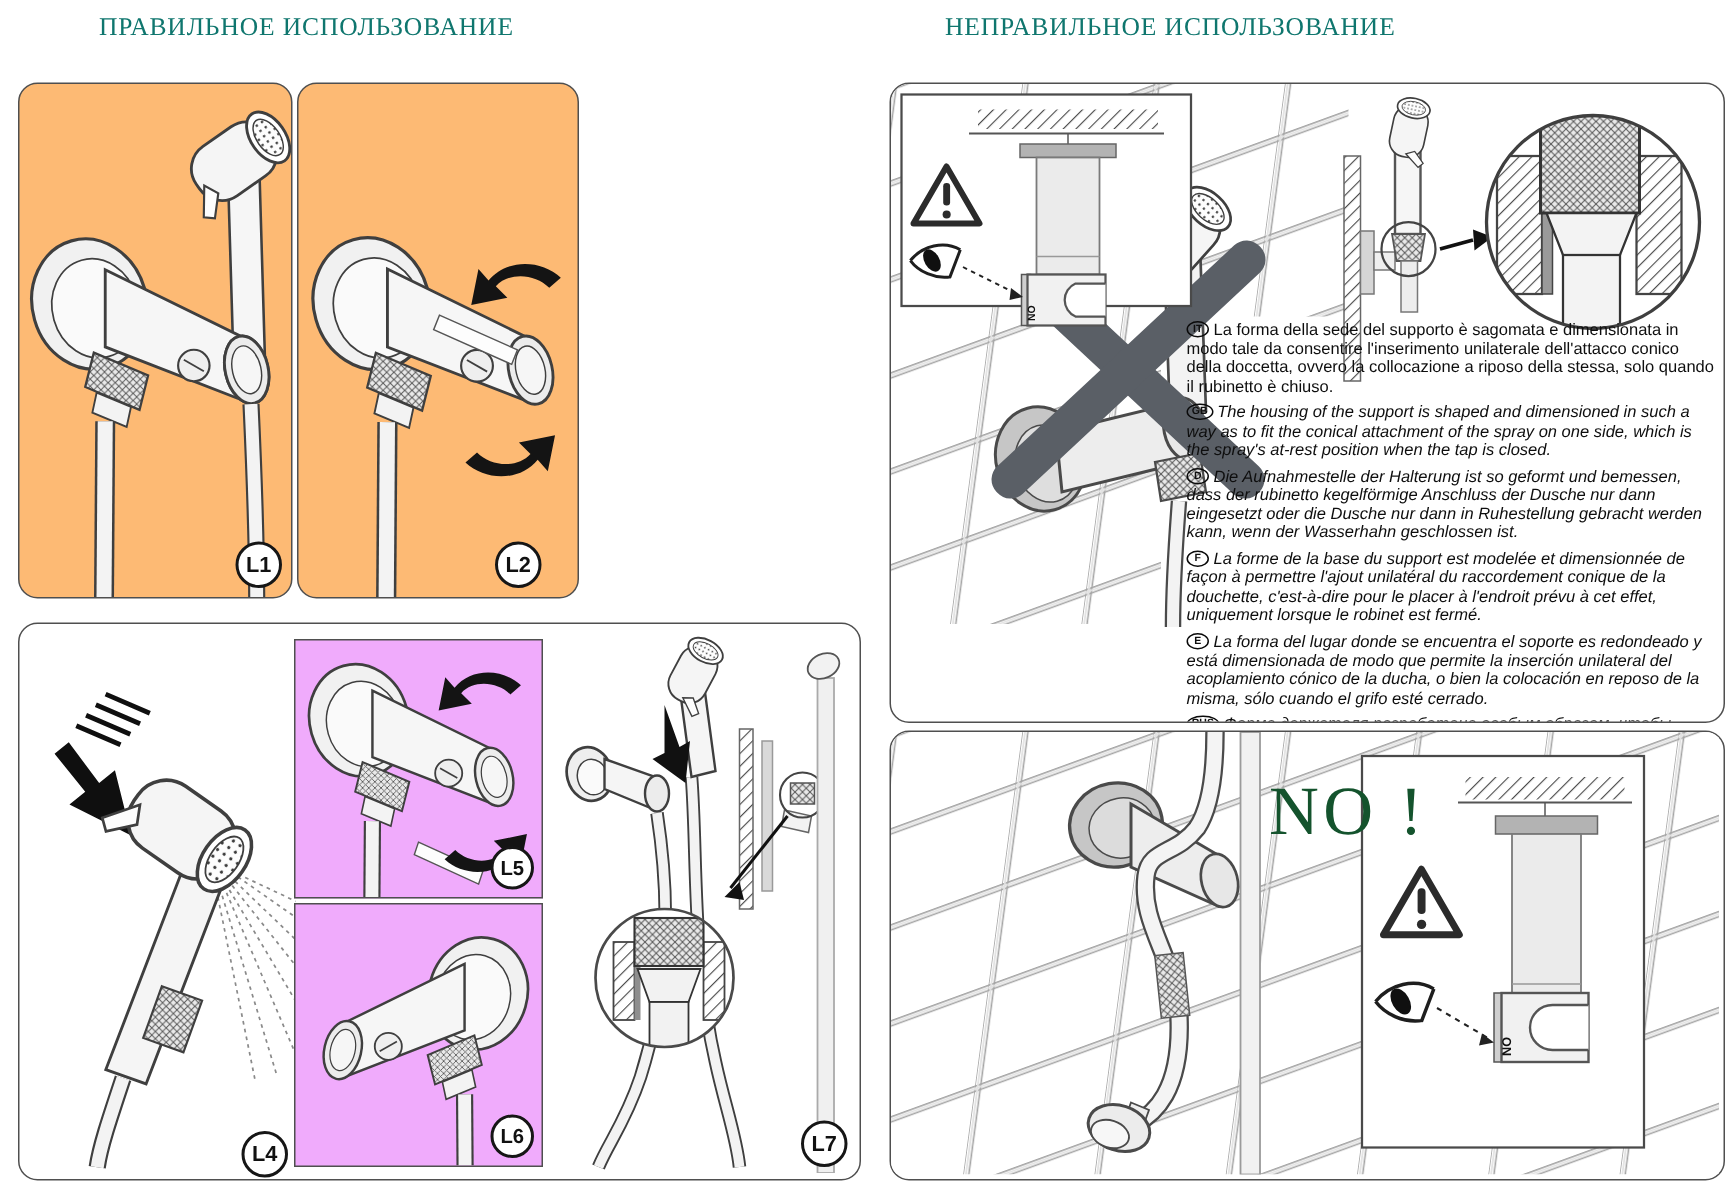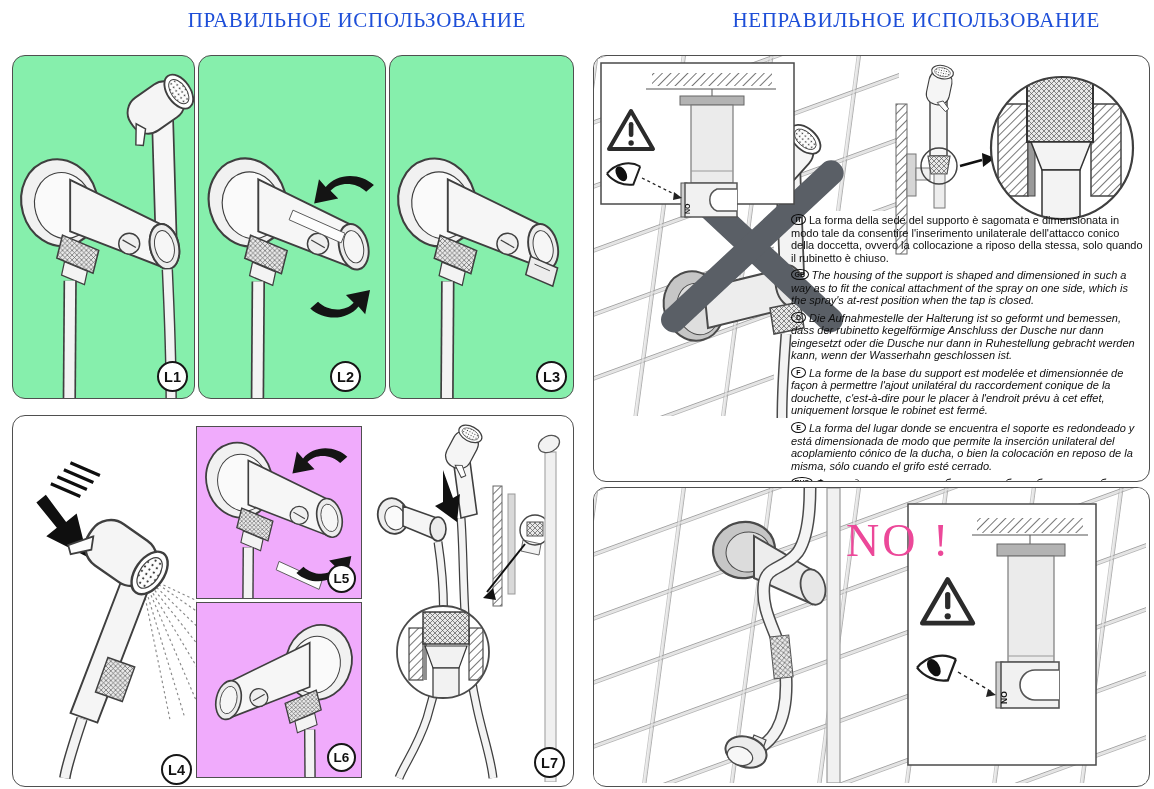--- a/index.html
+++ b/index.html
@@ -1,36 +1,36 @@
 <!DOCTYPE html>
 <html><head>
 <meta charset="utf-8">
 <style>
   html,body{margin:0;padding:0;background:#fff;}
   .page{position:relative;width:1154px;height:789px;background:#fff;overflow:hidden;
         font-family:"Liberation Sans","DejaVu Sans",sans-serif;color:#111;}
   .title{position:absolute;top:8px;font-family:"Liberation Serif","DejaVu Serif",serif;
-         font-size:21px;letter-spacing:.6px;color:#1d4ed8;text-align:right;font-weight:500;}
+         font-size:17px;letter-spacing:.6px;color:#0f766e;text-align:left;font-weight:500;}
   .title-left{left:66px;width:460px;}
   .title-right{left:630px;width:470px;}
   .panel{position:absolute;border:1.6px solid #4f4f4f;border-radius:13px;background:#fff;overflow:hidden;}
-  .subpanel{position:absolute;border:1.6px solid #4f4f4f;border-radius:13px;background:#86efac;overflow:hidden;}
+  .subpanel{position:absolute;border:1.6px solid #4f4f4f;border-radius:13px;background:#fdba74;overflow:hidden;}
   .innerbox{position:absolute;border:1.5px solid #4f4f4f;background:#f0abfc;overflow:hidden;}
   .figbadge{position:absolute;width:27px;height:27px;border:2.4px solid #161616;border-radius:50%;
             background:#fff;font-weight:bold;font-size:14.5px;display:flex;align-items:center;
             justify-content:center;z-index:5;}
   svg{display:block;}
   .langblock{position:absolute;left:197px;top:158px;width:354px;font-size:11px;line-height:1.14;color:#0e0e0e;}
   .langblock p{margin:0 0 5px 0;}
   .langblock p.ital{font-style:italic;}
   .badge{display:inline-block;border:1.2px solid #0a0a0a;border-radius:50%;padding:0 2.5px;
          font-size:7px;font-weight:bold;line-height:9px;text-align:center;vertical-align:2px;
          margin-right:3px;font-style:normal;min-width:8px;}
   .no-big{position:absolute;font-family:"Liberation Serif","DejaVu Serif",serif;
-          font-size:46px;color:#ec4899;letter-spacing:3px;font-weight:400;}
+          font-size:46px;color:#14532d;letter-spacing:3px;font-weight:400;}
 </style>
 </head>
 <body>
 
 <div class="page">
 
 <svg width="0" height="0" style="position:absolute" aria-hidden="true">
  <defs>
   <pattern id="hatch" width="6" height="6" patternUnits="userSpaceOnUse" patternTransform="rotate(45)">
     <rect width="6" height="6" fill="#ffffff"></rect>
@@ -108,28 +108,20 @@
 <div class="subpanel" style="left:198px;top:55px;width:186px;height:342px">
   <svg width="186" height="342" viewBox="0 0 190 355">
     <use href="#holder" transform="translate(2,92)"></use>
     <path d="M96,160 L150,184 L146,194 L92,170 Z" fill="#fdfdfd" stroke="#555" stroke-width="1"></path>
     <use href="#rotarr" transform="translate(126,128)"></use>
     <use href="#rotarr" transform="translate(168,268) rotate(180)"></use>
   </svg>
   <div class="figbadge" style="right:24px;bottom:6px">L2</div>
 </div>
 
-<div class="subpanel" style="left:389px;top:55px;width:183px;height:342px">
-  <svg width="183" height="342" viewBox="0 0 190 355">
-    <use href="#holder" transform="translate(2,92)"></use>
-    <path d="M146,208 L174,220 L169,239 L141,227 Z" fill="#ececec" stroke="#3f3f3f" stroke-width="1.6"></path>
-    <line x1="150" y1="216" x2="166" y2="223" stroke="#3f3f3f" stroke-width="1"></line>
-  </svg>
-  <div class="figbadge" style="right:6px;bottom:6px">L3</div>
-</div>
 
 <div class="panel" style="left:12px;top:415px;width:560px;height:370px">
 
   <svg style="position:absolute;left:2px;top:2px" width="182" height="364" viewBox="0 0 190 372">
     <g transform="translate(30,78) rotate(6)">
       <path d="M-7,7 L17,31 L7,41 L52,58 L36,14 L26,24 L2,-2 Z" fill="#0f0f0f"></path>
       <path d="M6,-14 L38,-4 M12,-22 L44,-12 M18,-30 L50,-20 M24,-38 L56,-28" stroke="#0f0f0f" stroke-width="3.4"></path>
     </g>
     <g stroke="#8a8a8a" stroke-width="1.2" stroke-dasharray="2.5 3">
       <line x1="150" y1="168" x2="250" y2="215"></line>

